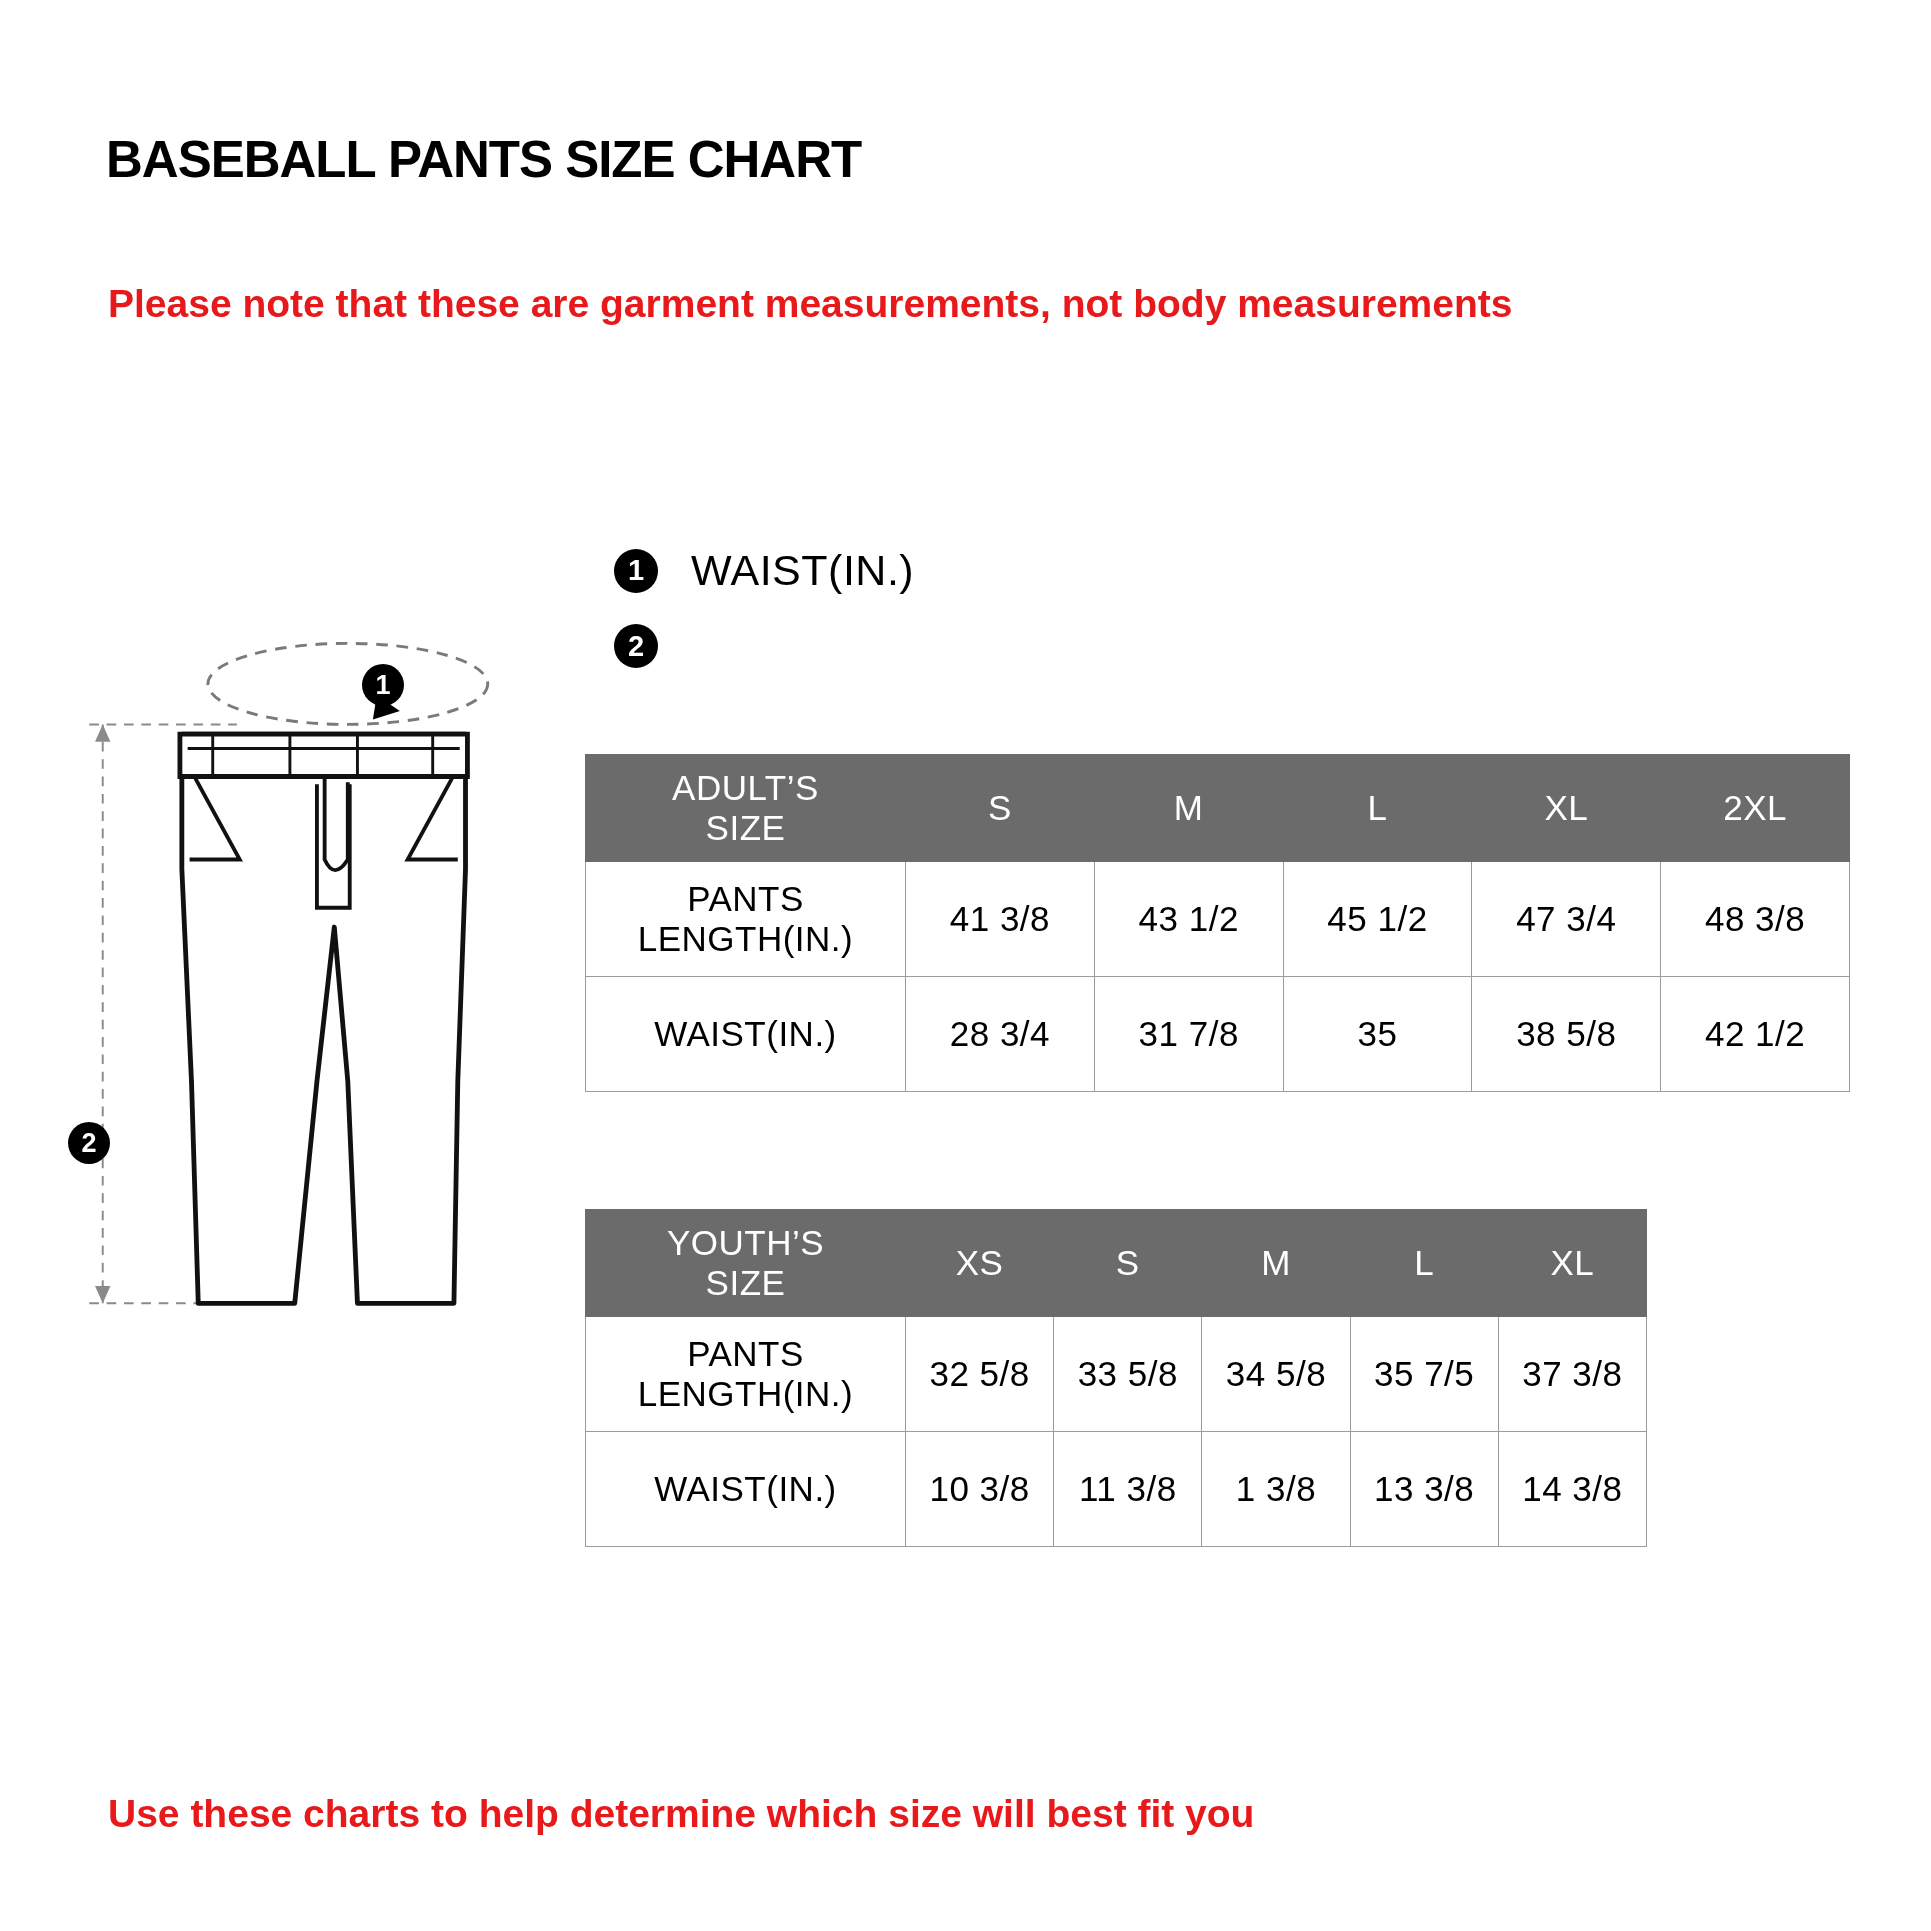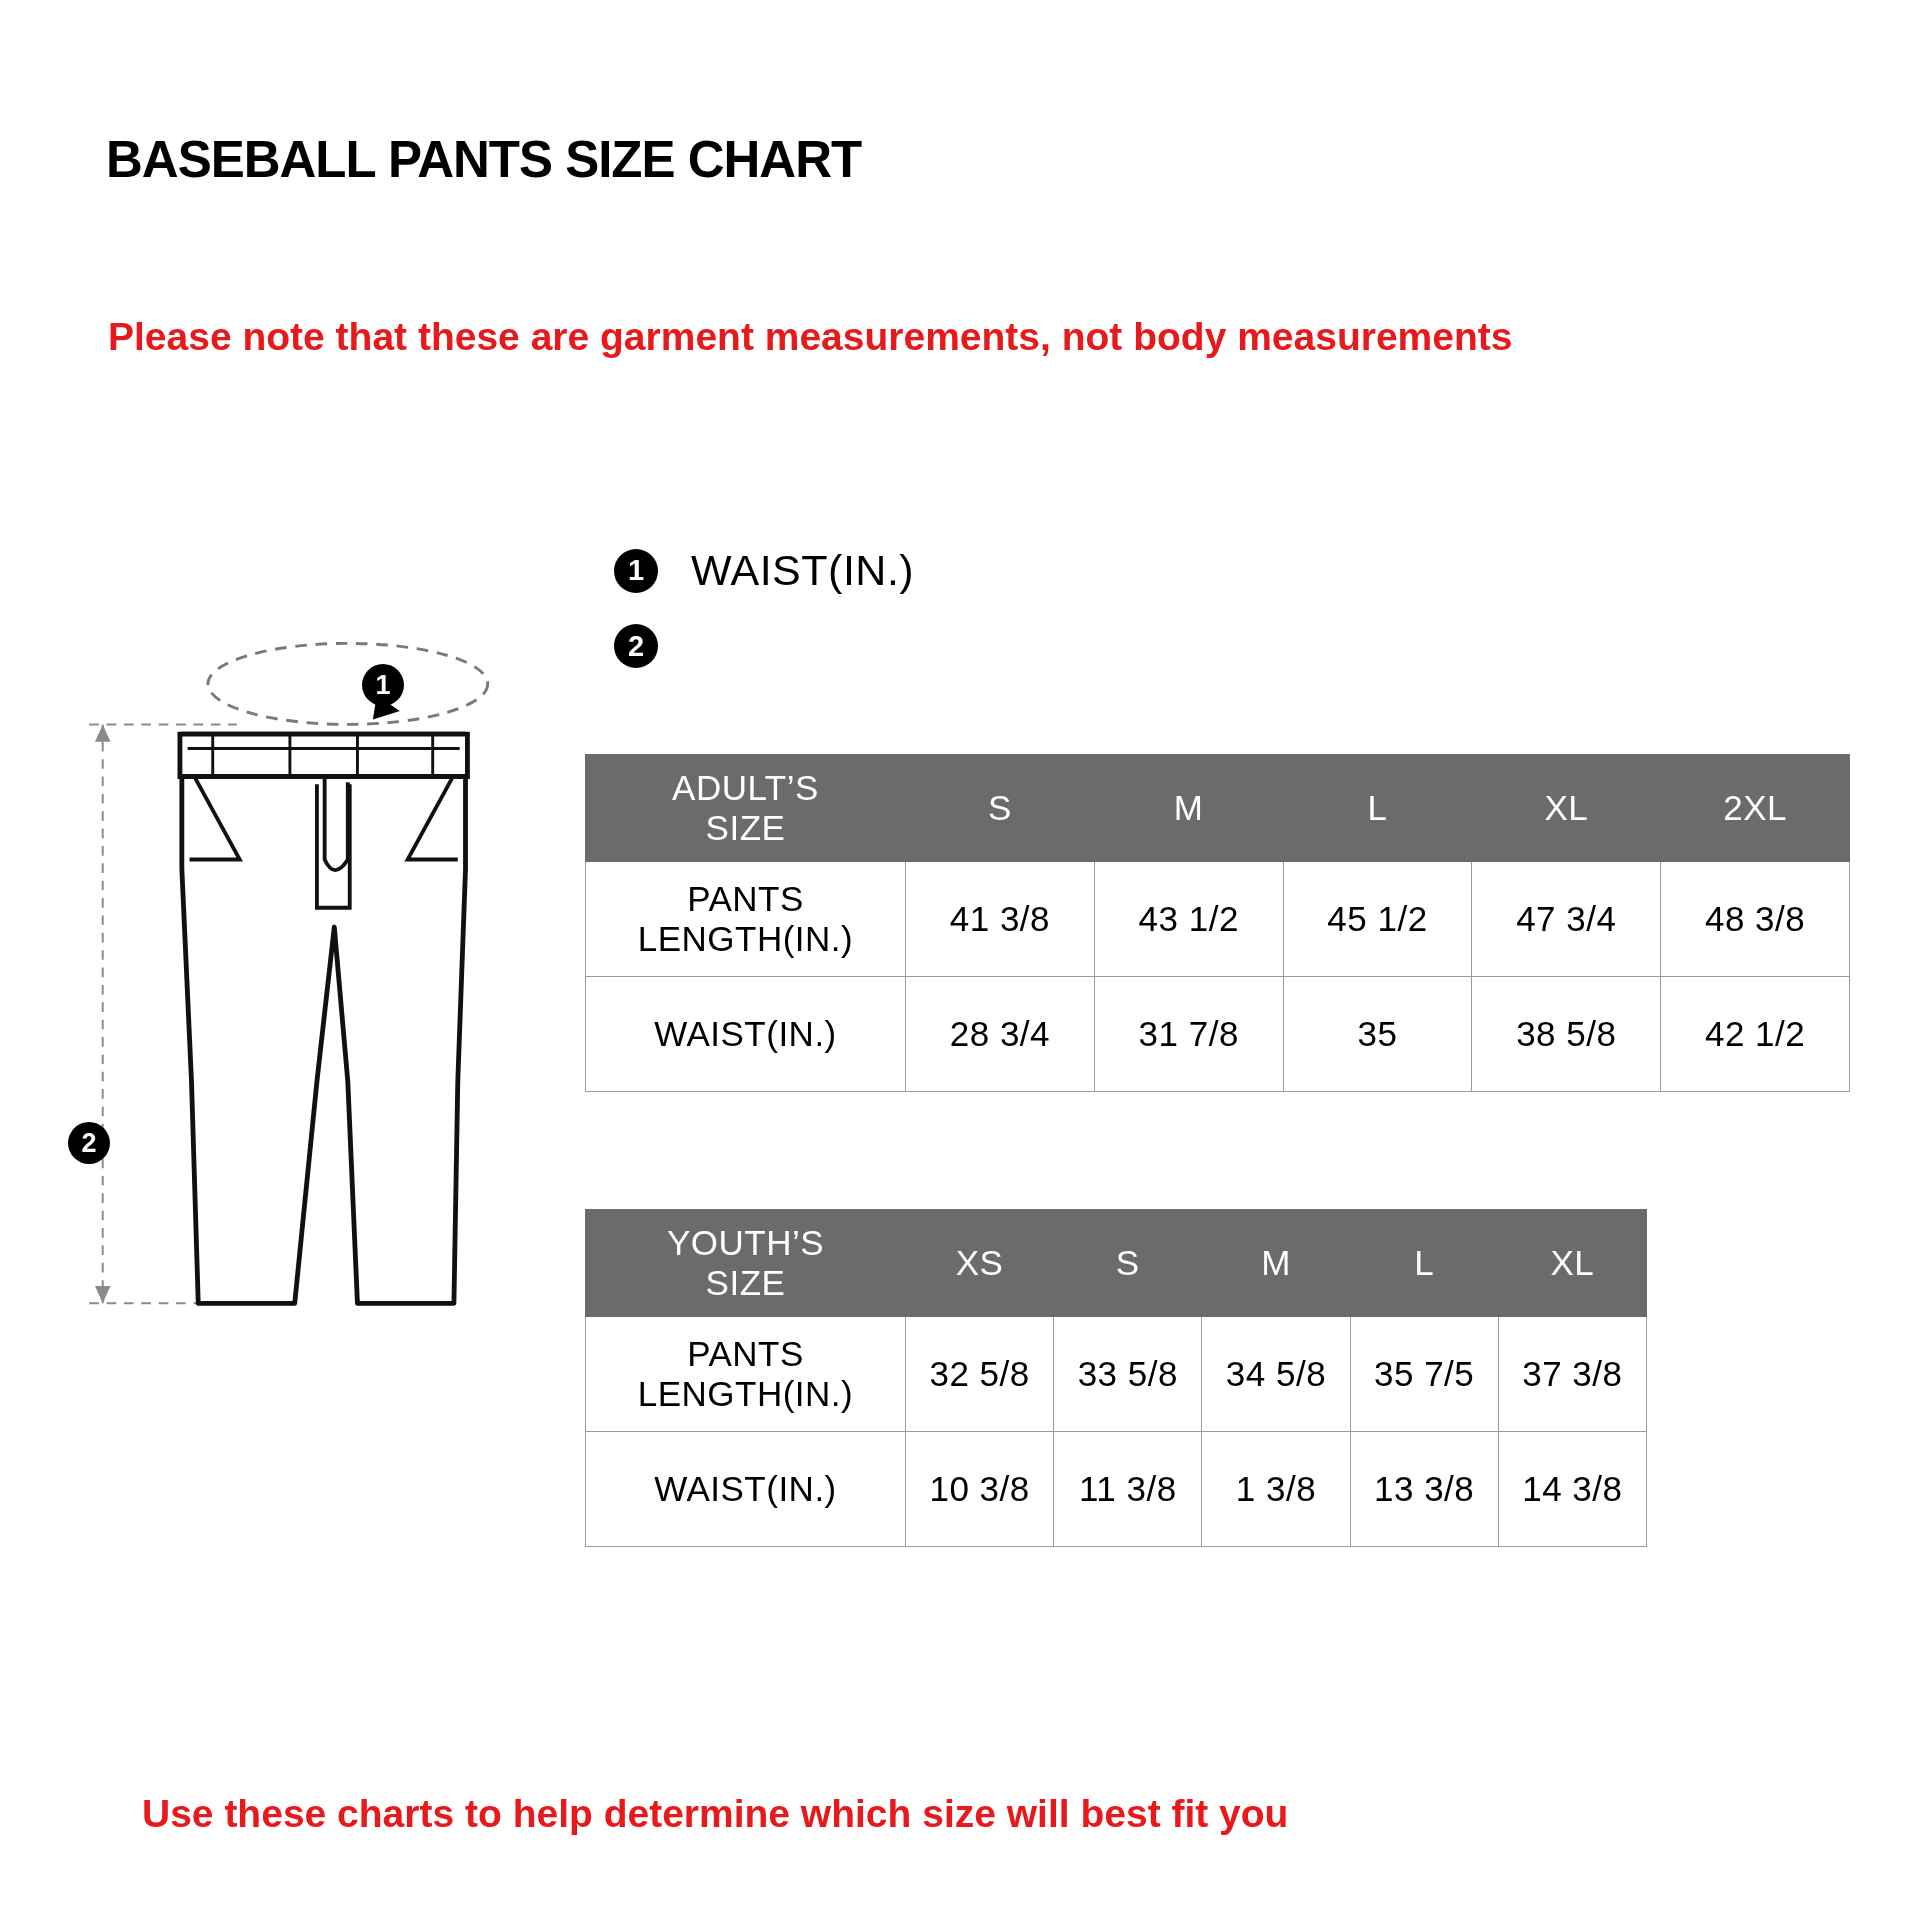--- a/index.html
+++ b/index.html
@@ -36,21 +36,20 @@
   }
   .note {
     position: absolute;
     left: 108px;
     top: 278px;
     width: 1545px;
     font-size: 39px;
     font-weight: bold;
     line-height: 1.35;
     color: #e8191b;
-    margin-top: 33px;
   }
 
   
   .legend {
     position: absolute;
     left: 614px;
     top: 546px;
     width: 869px;
   }
   .legend-row {
@@ -144,21 +143,20 @@
 
   
   .footer {
     position: absolute;
     left: 108px;
     top: 1792px;
     font-size: 39px;
     font-weight: bold;
     color: #e8191b;
     white-space: nowrap;
-    margin-left: 34px;
   }
 </style>
 </head>
 <body>
 
 <div class="page">
 
   <h1 class="title">BASEBALL PANTS SIZE CHART</h1>
 
   <div class="note">Please note that these are garment measurements, not body measurements</div>

